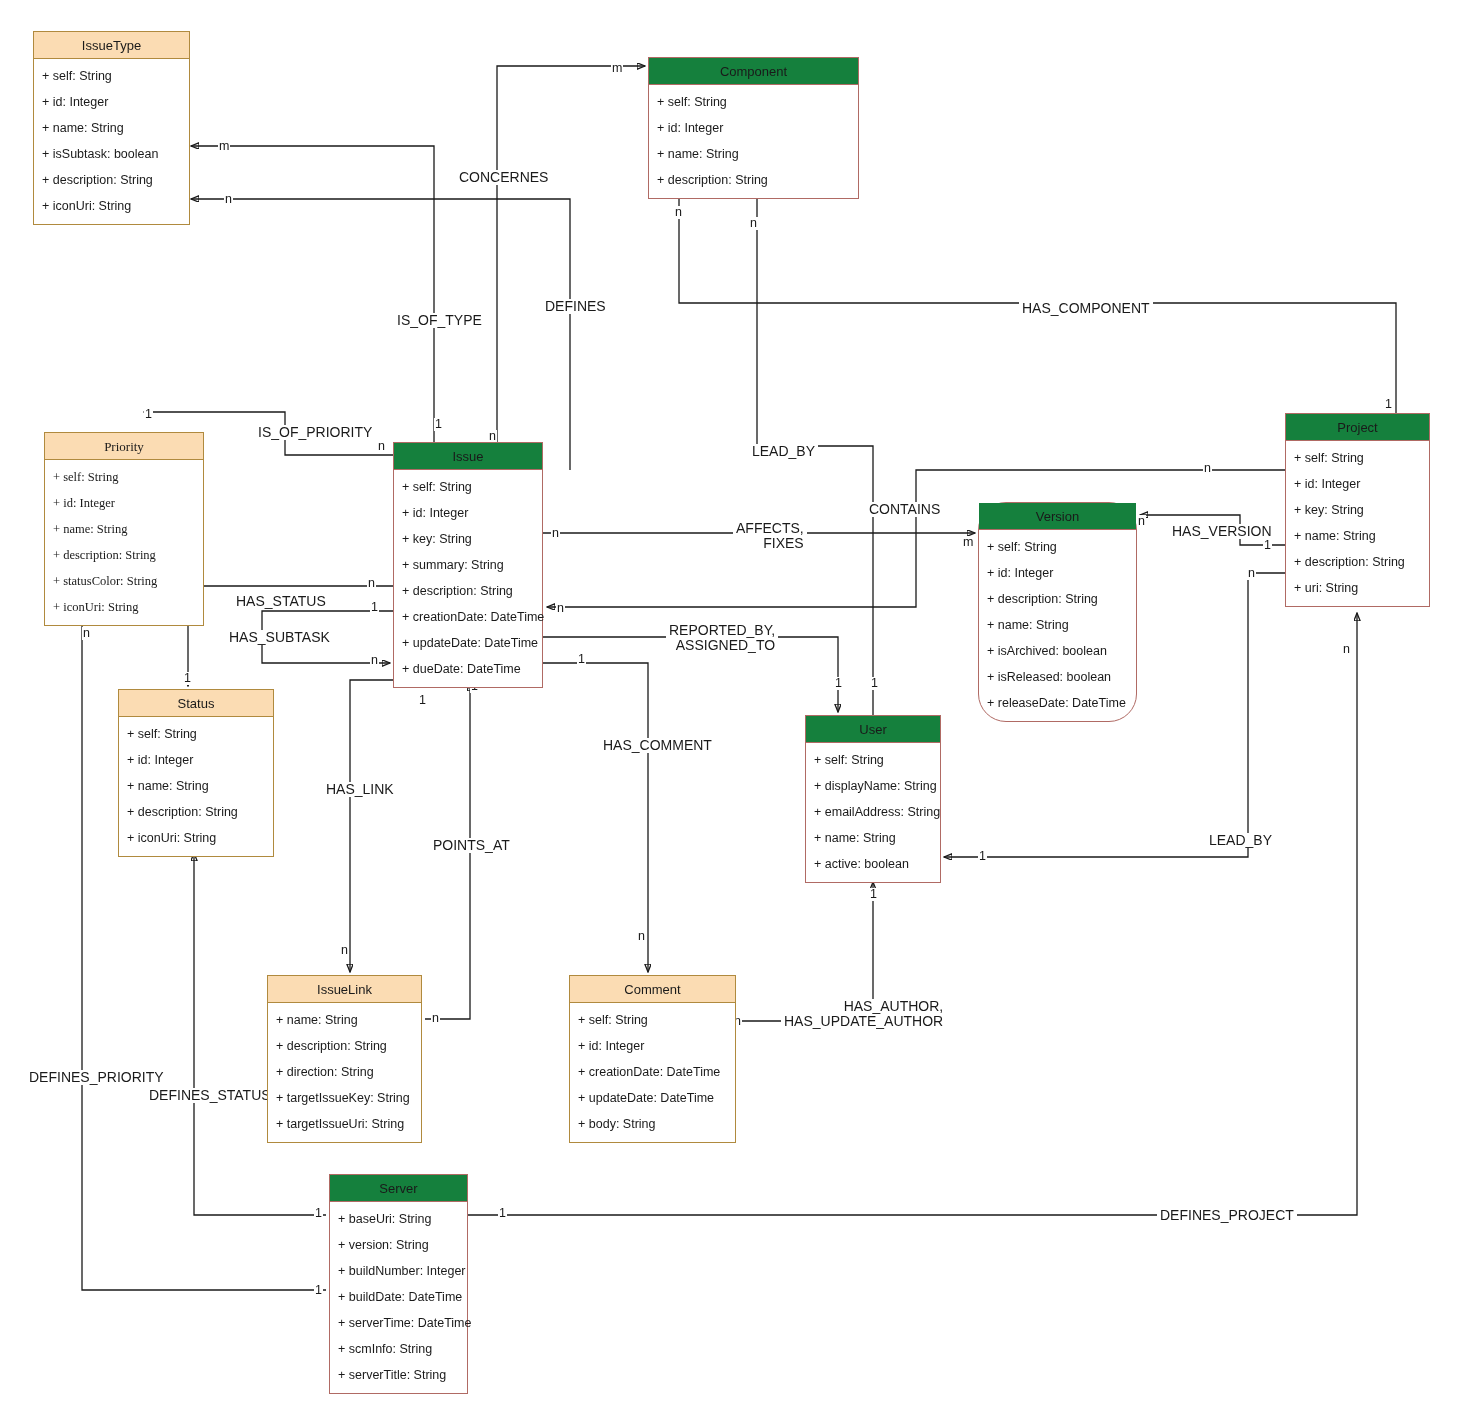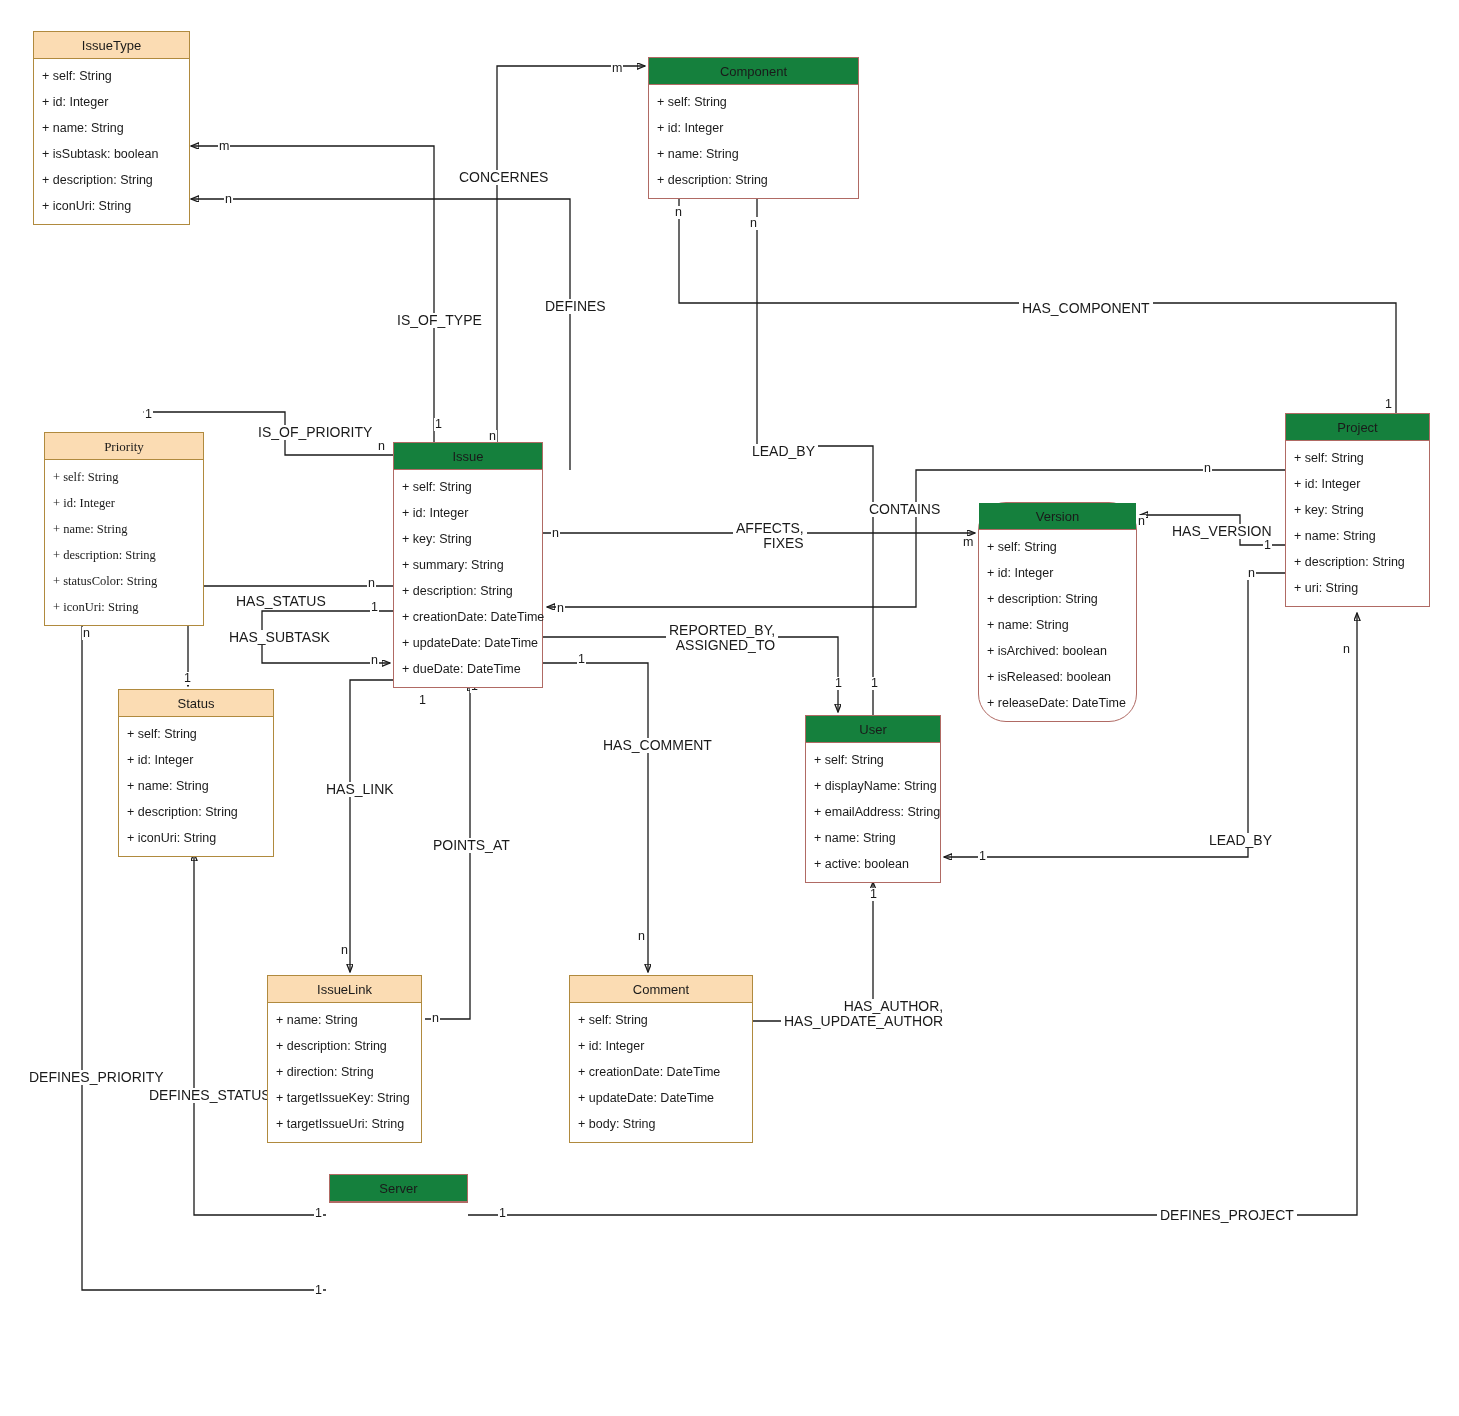--- a/index.html
+++ b/index.html
@@ -225,32 +225,41 @@
       <div class="uml-class" style="left: 267px; top: 975px; width: 155px;">
         <div class="uml-header">IssueLink</div>
         <div class="uml-attrs">
           <div class="uml-attr">+ name: String</div>
           <div class="uml-attr">+ description: String</div>
           <div class="uml-attr">+ direction: String</div>
           <div class="uml-attr">+ targetIssueKey: String</div>
           <div class="uml-attr">+ targetIssueUri: String</div>
         </div>
       </div>
-      <div class="uml-class" style="left: 569px; top: 975px; width: 184px;">
+      <div class="uml-class" style="left: 569px; top: 975px; width: 167px;">
         <div class="uml-header">Comment</div>
         <div class="uml-attrs">
           <div class="uml-attr">+ self: String</div>
           <div class="uml-attr">+ id: Integer</div>
           <div class="uml-attr">+ creationDate: DateTime</div>
           <div class="uml-attr">+ updateDate: DateTime</div>
           <div class="uml-attr">+ body: String</div>
         </div>
       </div>
       <div class="uml-class pink" style="left: 329px; top: 1174px; width: 139px;">
         <div class="uml-header">Server</div>
+        <div class="uml-attrs">
+          <div class="uml-attr">+ baseUri: String</div>
+          <div class="uml-attr">+ version: String</div>
+          <div class="uml-attr">+ buildNumber: Integer</div>
+          <div class="uml-attr">+ buildDate: DateTime</div>
+          <div class="uml-attr">+ serverTime: DateTime</div>
+          <div class="uml-attr">+ scmInfo: String</div>
+          <div class="uml-attr">+ serverTitle: String</div>
+        </div>
       </div>
     </div>
 
   <div id="labels">
       <div class="edge-label" style="left: 456px; top: 170px;">CONCERNES</div>
       <div class="edge-label" style="left: 394px; top: 313px;">IS_OF_TYPE</div>
       <div class="edge-label" style="left: 542px; top: 299px;">DEFINES</div>
       <div class="edge-label" style="left: 1019px; top: 301px;">HAS_COMPONENT</div>
       <div class="edge-label" style="left: 255px; top: 425px;">IS_OF_PRIORITY</div>
       <div class="edge-label" style="left: 749px; top: 444px;">LEAD_BY</div>

